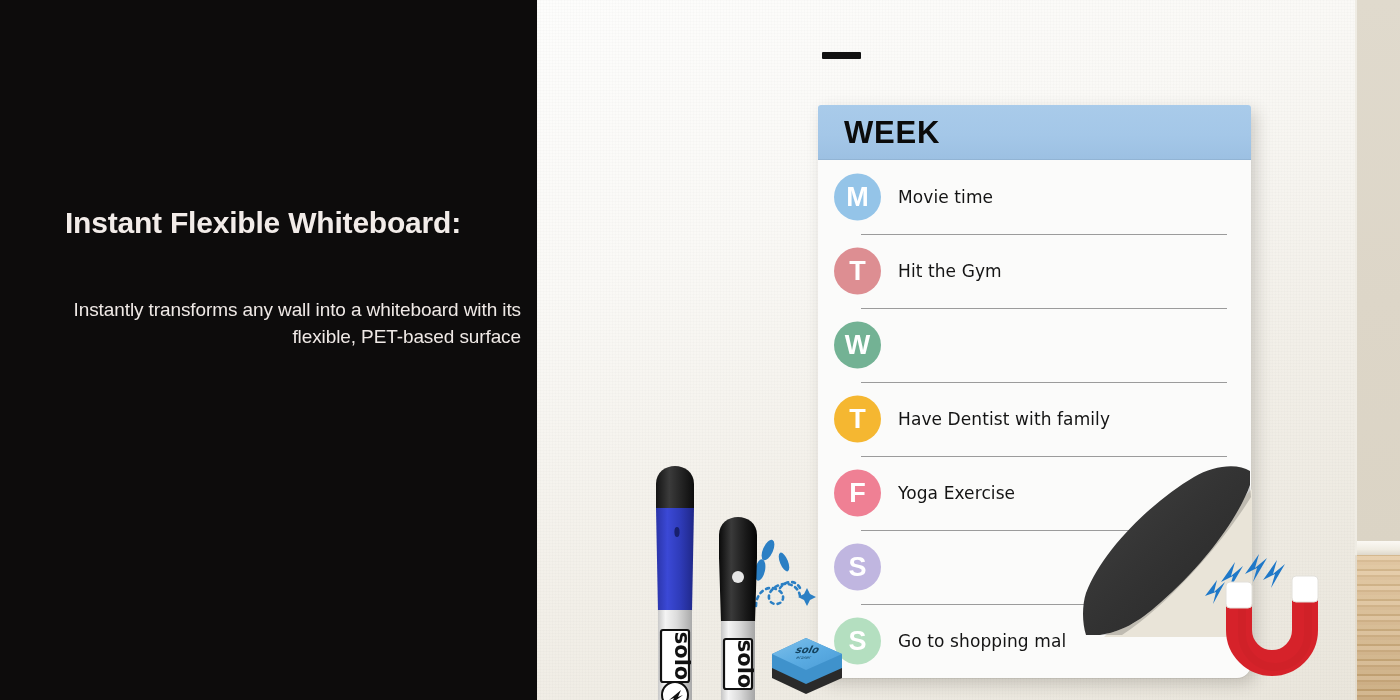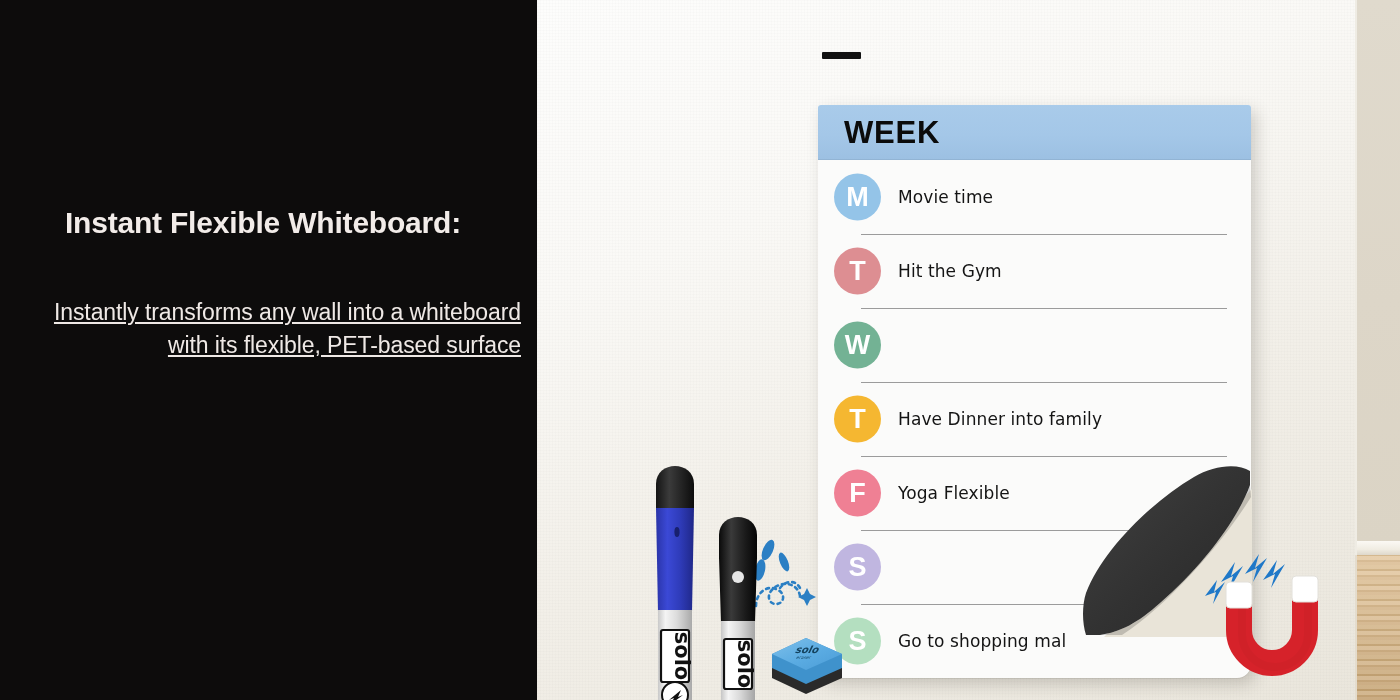--- a/index.html
+++ b/index.html
@@ -33,26 +33,25 @@
     font-size: 30px;
     font-weight: bold;
     line-height: 1.33;
     color: #f2ece9;
     letter-spacing: -0.2px;
   }
   .subcopy {
     position: absolute;
     left: 41px; top: 296px;
     width: 480px;
-    font-size: 23px;
+    font-size: 19px;
     font-weight: 400;
     line-height: 1.43;
     color: #efe9e6;
     letter-spacing: -0.1px;
-    text-decoration: underline;
   }
 
   
   .scene {
     position: absolute;
     left: 537px; top: 0;
     width: 863px; height: 700px;
     overflow: hidden;
   }
   .wall-main {
@@ -237,26 +236,26 @@
           <div class="badge" style="background:#dd8e92">T</div>
           <div class="task">Hit the Gym</div>
         </div>
 
         <div class="row">
           <div class="badge" style="background:#73b294">W</div>
         </div>
 
         <div class="row">
           <div class="badge" style="background:#f5b731">T</div>
-          <div class="task">Have Dinner into family</div>
+          <div class="task">Have Dentist with family</div>
         </div>
 
         <div class="row">
           <div class="badge" style="background:#ef8094">F</div>
-          <div class="task">Yoga Flexible</div>
+          <div class="task">Yoga Exercise</div>
         </div>
 
         <div class="row">
           <div class="badge" style="background:#c0b6e0">S</div>
         </div>
 
         <div class="row">
           <div class="badge" style="background:#b4dfc0">S</div>
           <div class="task">Go to shopping mal</div>
         </div>

